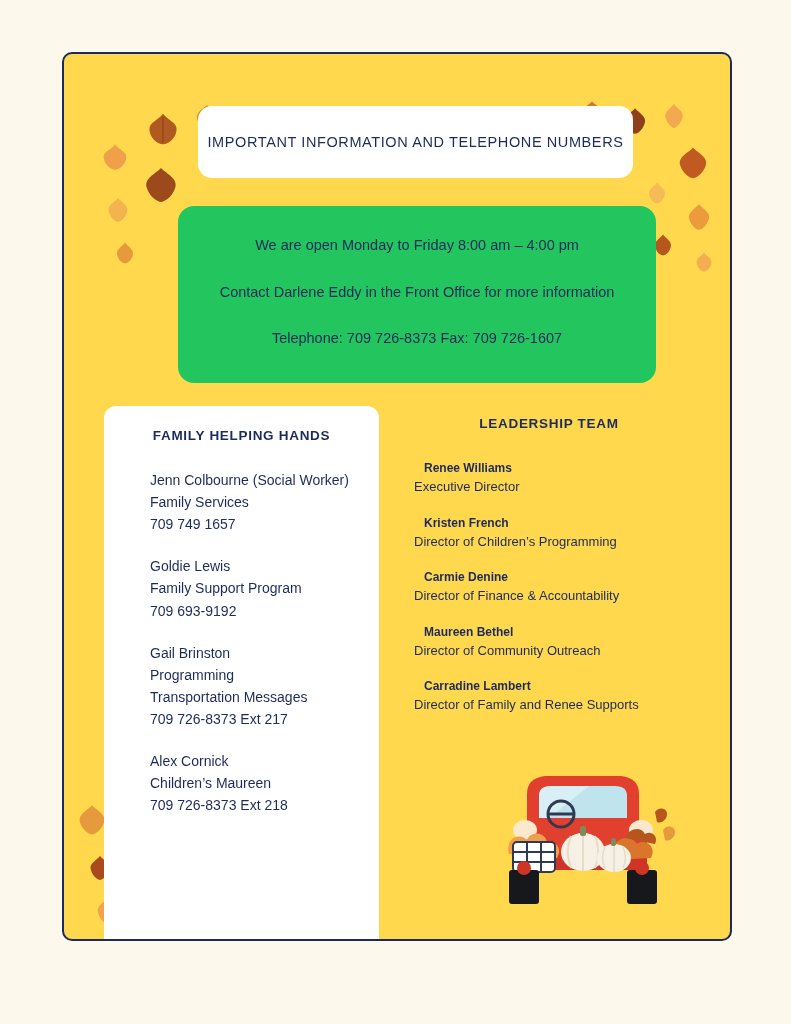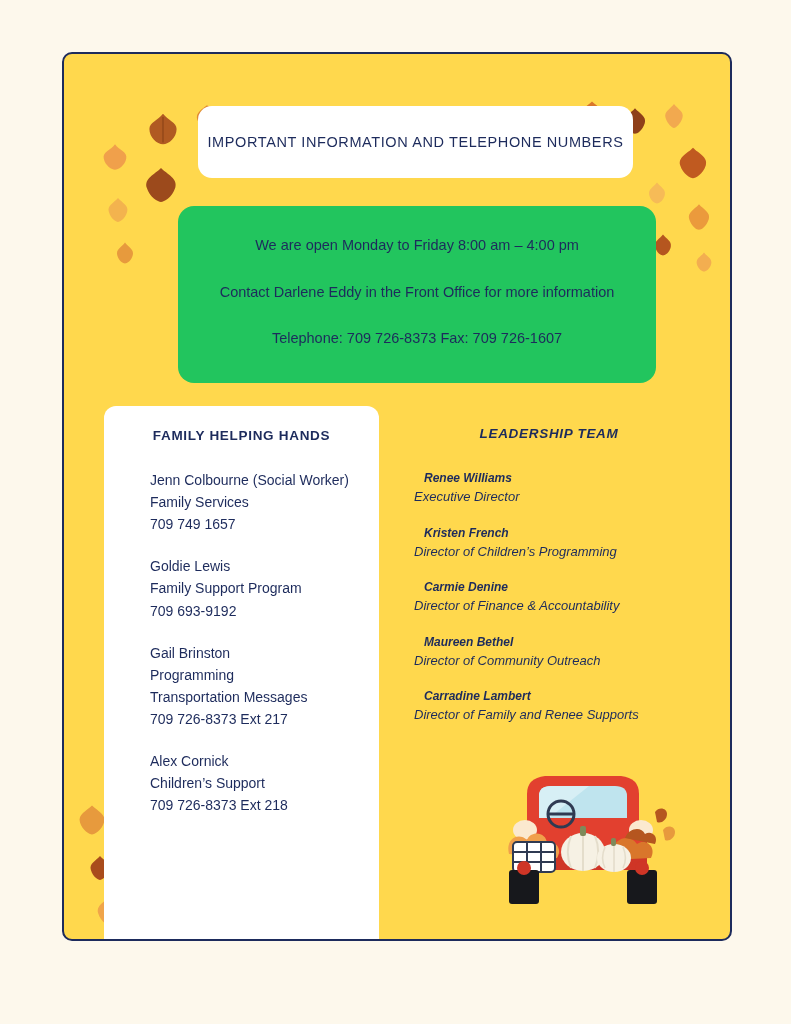--- a/index.html
+++ b/index.html
@@ -104,23 +104,22 @@
     color: #1d2b5c;
     font-size: 14px;
     font-weight: normal;
     line-height: 1.58;
   }
 
   
   .lead-block {
     position: absolute;
     left: 350px;
-    top: 372px;
+    top: 362px;
     width: 290px;
-    font-style: italic;
   }
   .lead-head {
     color: #1d2b5c;
     font-size: 13.5px;
     font-weight: bold;
     letter-spacing: 0.7px;
     text-transform: uppercase;
     text-align: center;
     margin: 0 0 28px 0;
     padding-right: 20px;
@@ -295,21 +294,21 @@
 
     <div class="fhh-entry">
       <div>Gail Brinston</div>
       <div>Programming</div>
       <div>Transportation Messages</div>
       <div>709 726-8373 Ext 217</div>
     </div>
 
     <div class="fhh-entry">
       <div>Alex Cornick</div>
-      <div>Children’s Support</div>
+      <div>Children’s Maureen</div>
       <div>709 726-8373 Ext 218</div>
     </div>
   </div>
 
   <div class="lead-block">
     <div class="lead-head">LEADERSHIP TEAM</div>
 
     <div class="lead-entry">
       <div class="lead-name">Renee Williams</div>
       <div class="lead-role">Executive Director</div>

